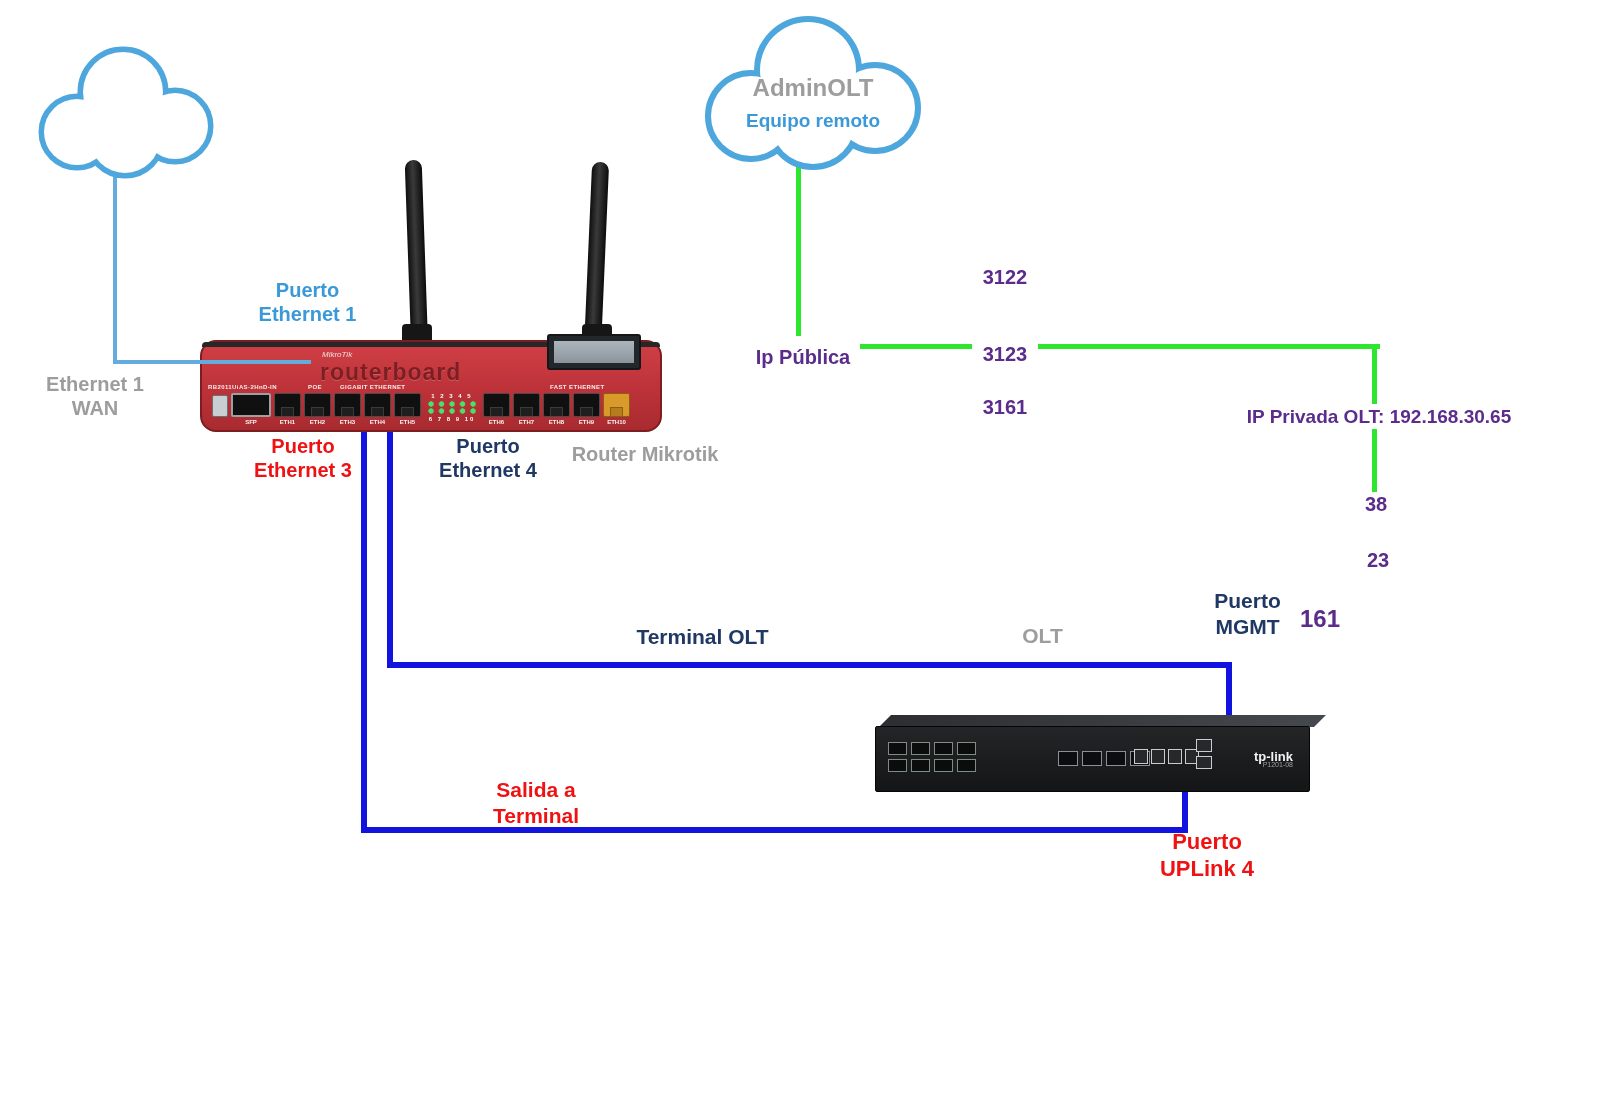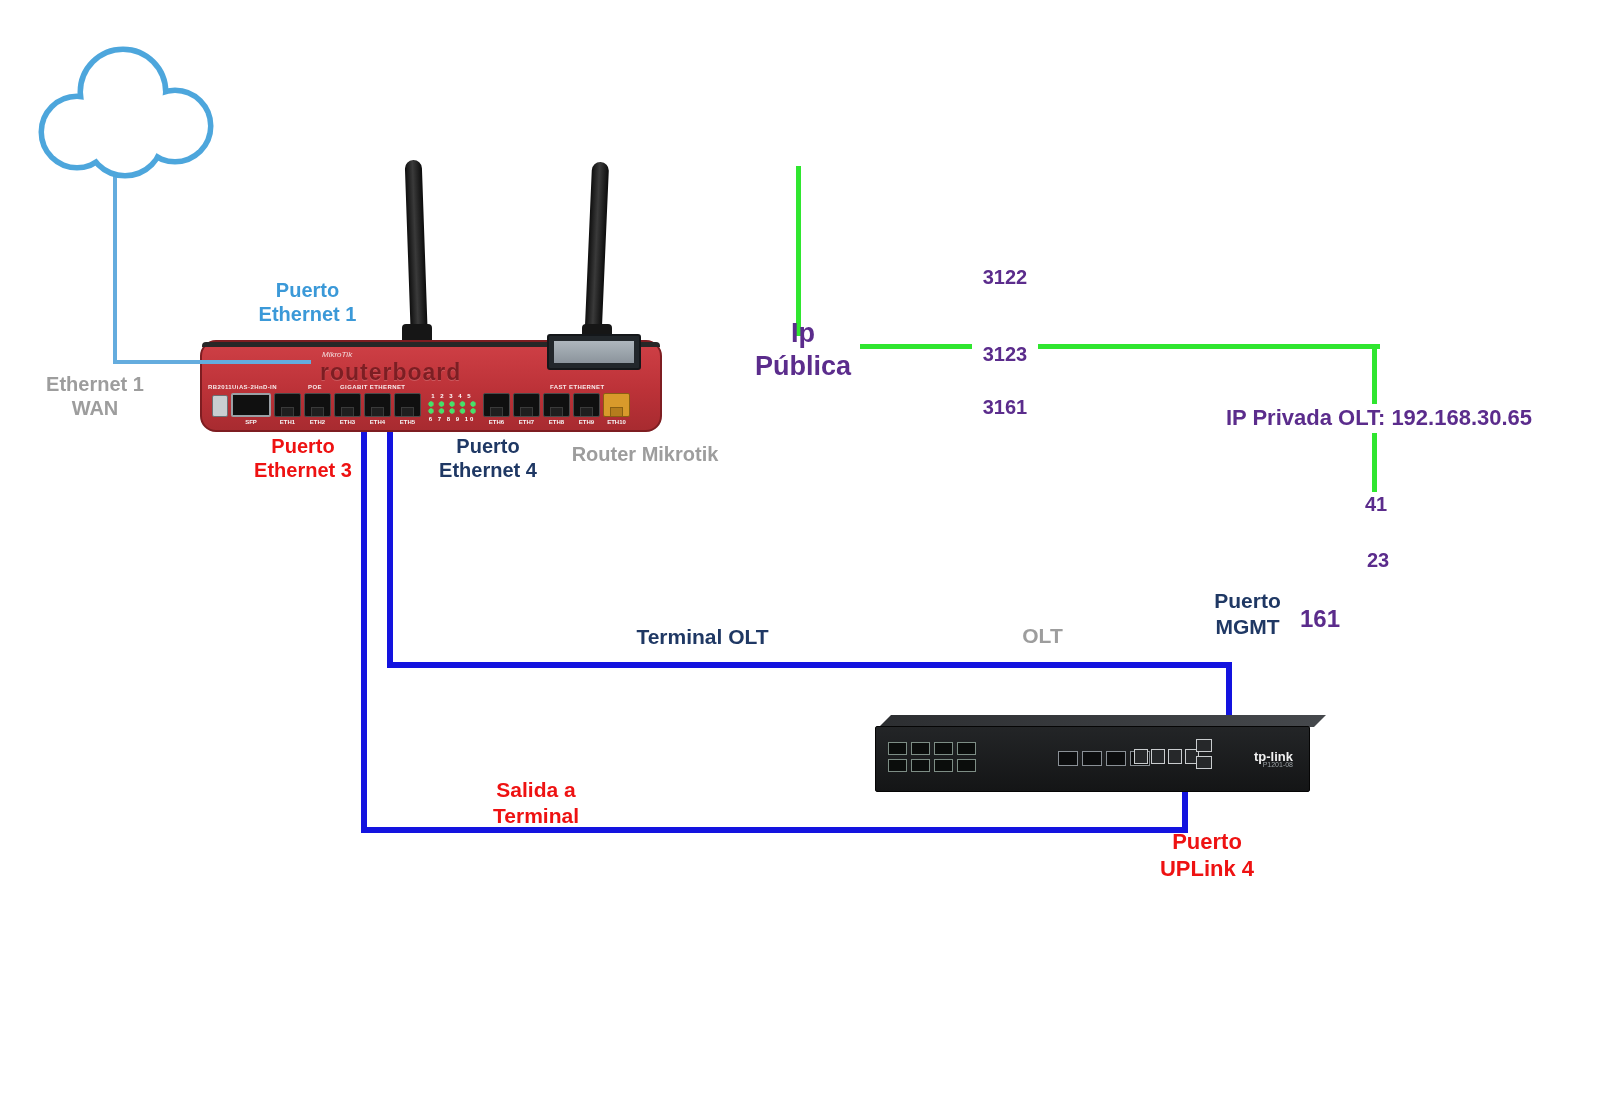--- a/index.html
+++ b/index.html
@@ -118,20 +118,38 @@
       </g>
       <g fill="#ffffff">
         <circle cx="52" cy="92" r="33"></circle>
           <circle cx="98" cy="52" r="40"></circle>
         <circle cx="150" cy="86" r="33"></circle>
           <circle cx="100" cy="98" r="35"></circle>
       </g>
     </svg>
   </div>
 
+  <div class="cloud" style="left:683px;top:12px;width:260px;height:160px">
+    <svg viewBox="0 0 260 160">
+      <g stroke="#4DA6DC" stroke-width="12" fill="#ffffff">
+        <circle cx="68" cy="104" r="40"></circle>
+          <circle cx="125" cy="58" r="48"></circle>
+        <circle cx="192" cy="96" r="40"></circle>
+          <circle cx="130" cy="110" r="42"></circle>
+      </g>
+      <g fill="#ffffff">
+        <circle cx="68" cy="104" r="40"></circle>
+          <circle cx="125" cy="58" r="48"></circle>
+        <circle cx="192" cy="96" r="40"></circle>
+          <circle cx="130" cy="110" r="42"></circle>
+      </g>
+    </svg>
+    <div class="ctext c-gray" style="top:62px;font-size:24px">AdminOLT</div>
+    <div class="ctext c-blue" style="top:98px;font-size:19px">Equipo remoto</div>
+  </div>
 
   <div class="router">
     <div class="antenna ant-l"></div>
     <div class="antenna ant-r"></div>
     <div class="antbase base-l"></div>
     <div class="antbase base-r"></div>
 
     <div class="rbody">
       <div class="mk-sm">MikroTik</div>
       <div class="mk-wm">routerboard</div>
@@ -237,27 +255,27 @@
   <div class="lbl c-gray" style="left:40px;top:372px;width:110px;font-size:20px">Ethernet 1
 WAN</div>
   <div class="lbl c-blue" style="left:245px;top:278px;width:125px;font-size:20px">Puerto
 Ethernet 1</div>
   <div class="lbl c-red" style="left:243px;top:434px;width:120px;font-size:20px">Puerto
 Ethernet 3</div>
   <div class="lbl c-navy" style="left:428px;top:434px;width:120px;font-size:20px">Puerto
 Ethernet 4</div>
   <div class="lbl c-gray" style="left:560px;top:442px;width:170px;font-size:20px">Router Mikrotik</div>
 
-  <div class="lbl c-purple" style="left:748px;top:317px;width:110px;font-size:27px">Ip Pública</div>
+  <div class="lbl c-purple" style="left:748px;top:345px;width:110px;font-size:20px">Ip Pública</div>
   <div class="lbl c-purple" style="left:975px;top:265px;width:60px;font-size:20px">3122</div>
   <div class="lbl c-purple bgwhite" style="left:972px;top:341px;width:66px;font-size:20px">3123</div>
   <div class="lbl c-purple" style="left:975px;top:395px;width:60px;font-size:20px">3161</div>
 
-  <div class="lbl c-purple bgwhite" style="left:1190px;top:404px;width:378px;font-size:22px">IP Privada OLT: 192.168.30.65</div>
-  <div class="lbl c-purple" style="left:1358px;top:492px;width:36px;font-size:20px">41</div>
+  <div class="lbl c-purple bgwhite" style="left:1190px;top:404px;width:378px;font-size:19px">IP Privada OLT: 192.168.30.65</div>
+  <div class="lbl c-purple" style="left:1358px;top:492px;width:36px;font-size:20px">38</div>
   <div class="lbl c-purple" style="left:1360px;top:548px;width:36px;font-size:20px">23</div>
   <div class="lbl c-purple" style="left:1296px;top:604px;width:48px;font-size:24px">161</div>
 
   <div class="lbl c-navy" style="left:1200px;top:588px;width:95px;font-size:21px">Puerto
 MGMT</div>
   <div class="lbl c-navy" style="left:630px;top:624px;width:145px;font-size:21px">Terminal OLT</div>
   <div class="lbl c-gray" style="left:1015px;top:623px;width:55px;font-size:21px">OLT</div>
   <div class="lbl c-red" style="left:452px;top:777px;width:168px;font-size:21px">Salida a Terminal</div>
   <div class="lbl c-red" style="left:1148px;top:829px;width:118px;font-size:22px">Puerto
 UPLink 4</div>

